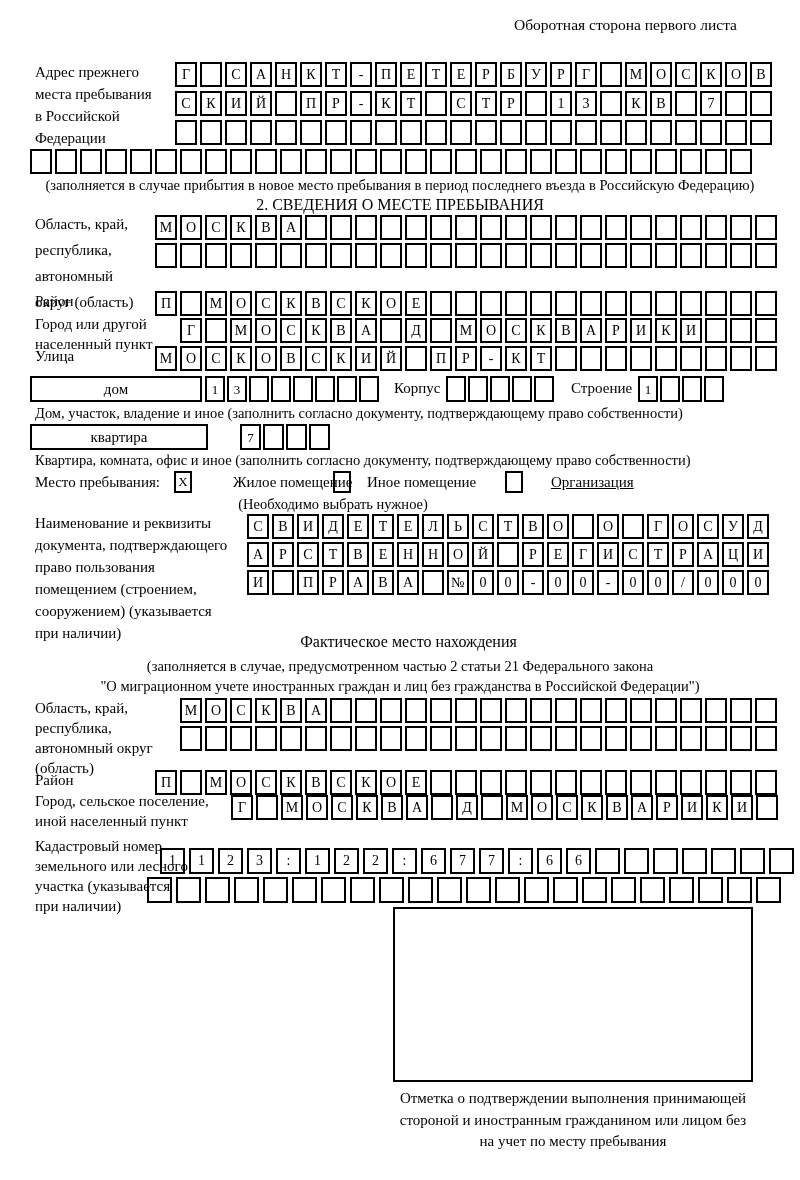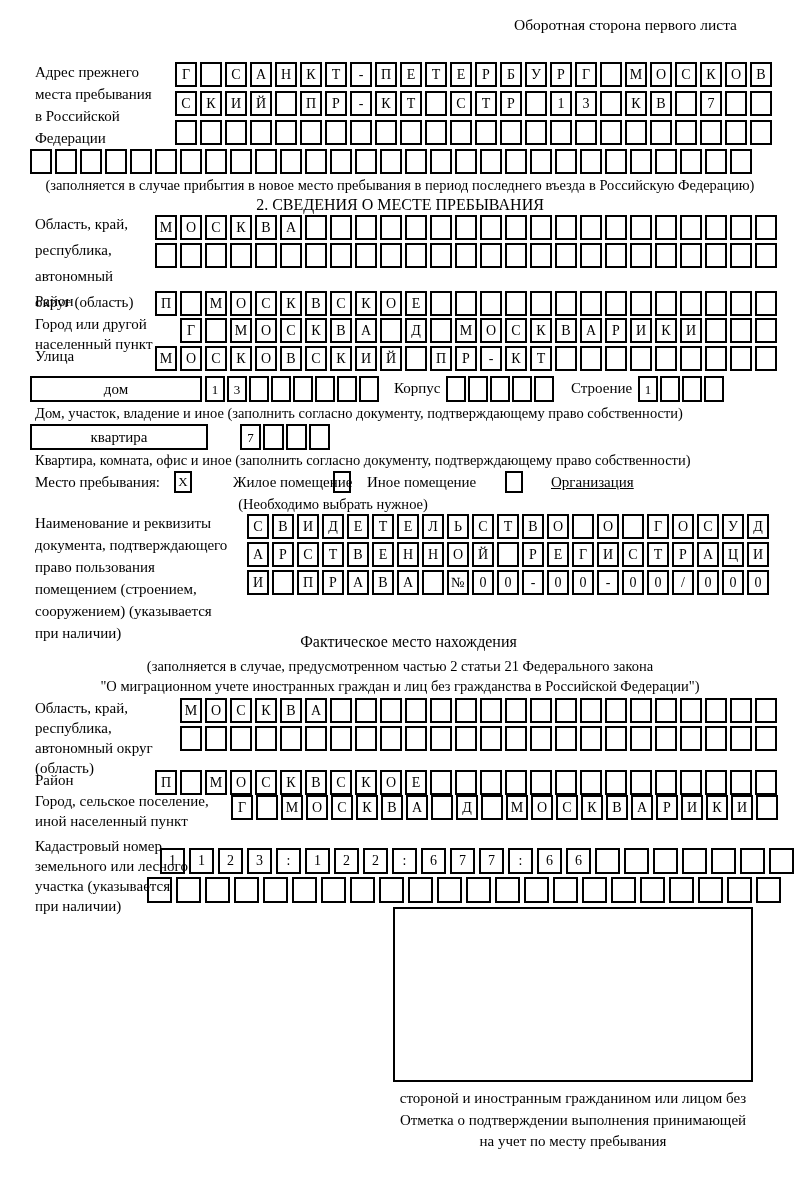--- a/index.html
+++ b/index.html
@@ -593,16 +593,16 @@
     <div class="cell"></div>
     <div class="cell"></div>
     <div class="cell"></div>
     <div class="cell"></div>
     <div class="cell"></div>
     <div class="cell"></div>
   </div>
 
 <div class="stampbox" style="left:393px; top:907px; width:360px; height:175px;"></div>
 <div class="stampnote" style="left:348px; top:1088px; width:450px;">
+  <div>Отметка о подтверждении выполнения принимающей</div>
   <div>стороной и иностранным гражданином или лицом без</div>
-  <div>Отметка о подтверждении выполнения принимающей</div>
   <div>на учет по месту пребывания</div>
 </div>
 
 </body></html>

